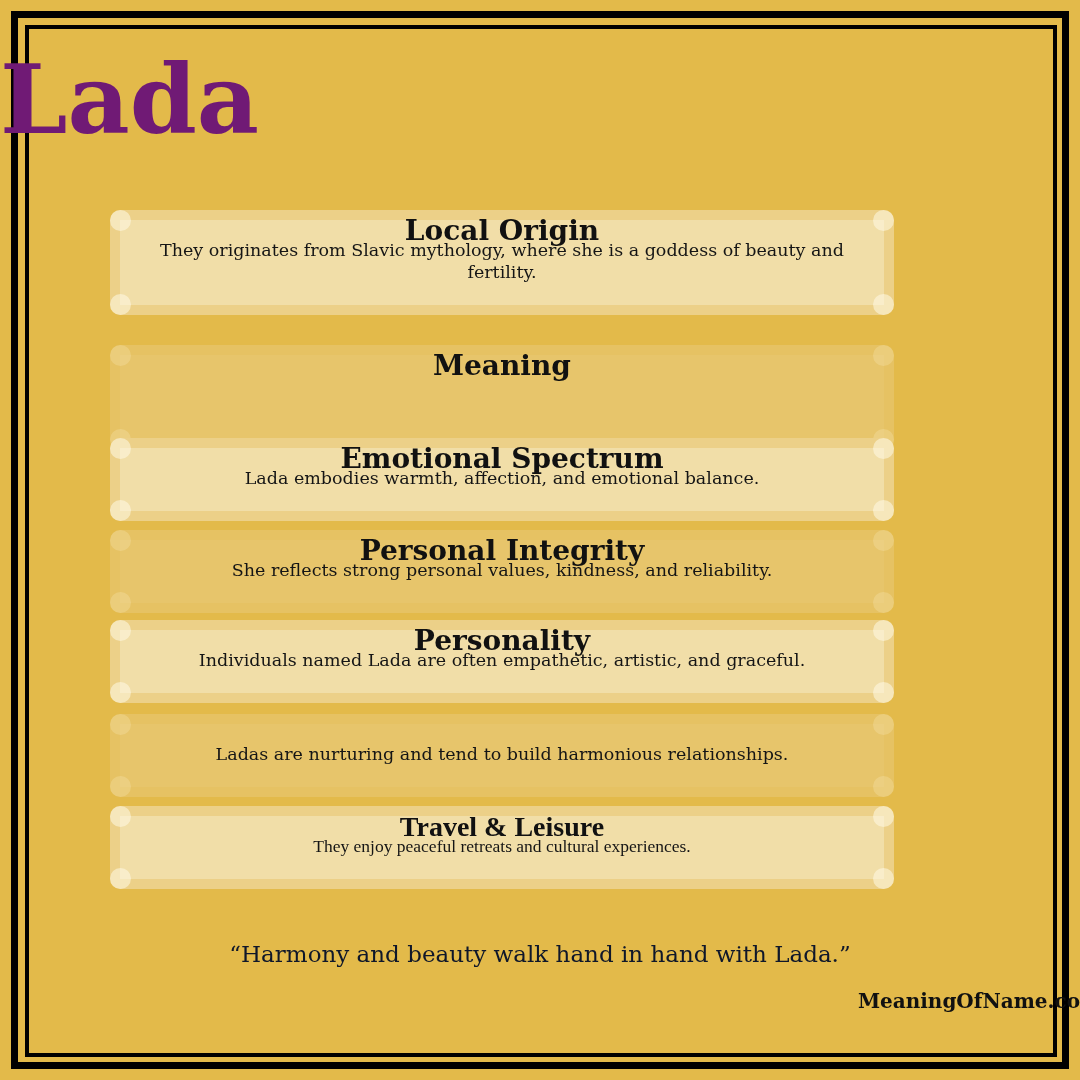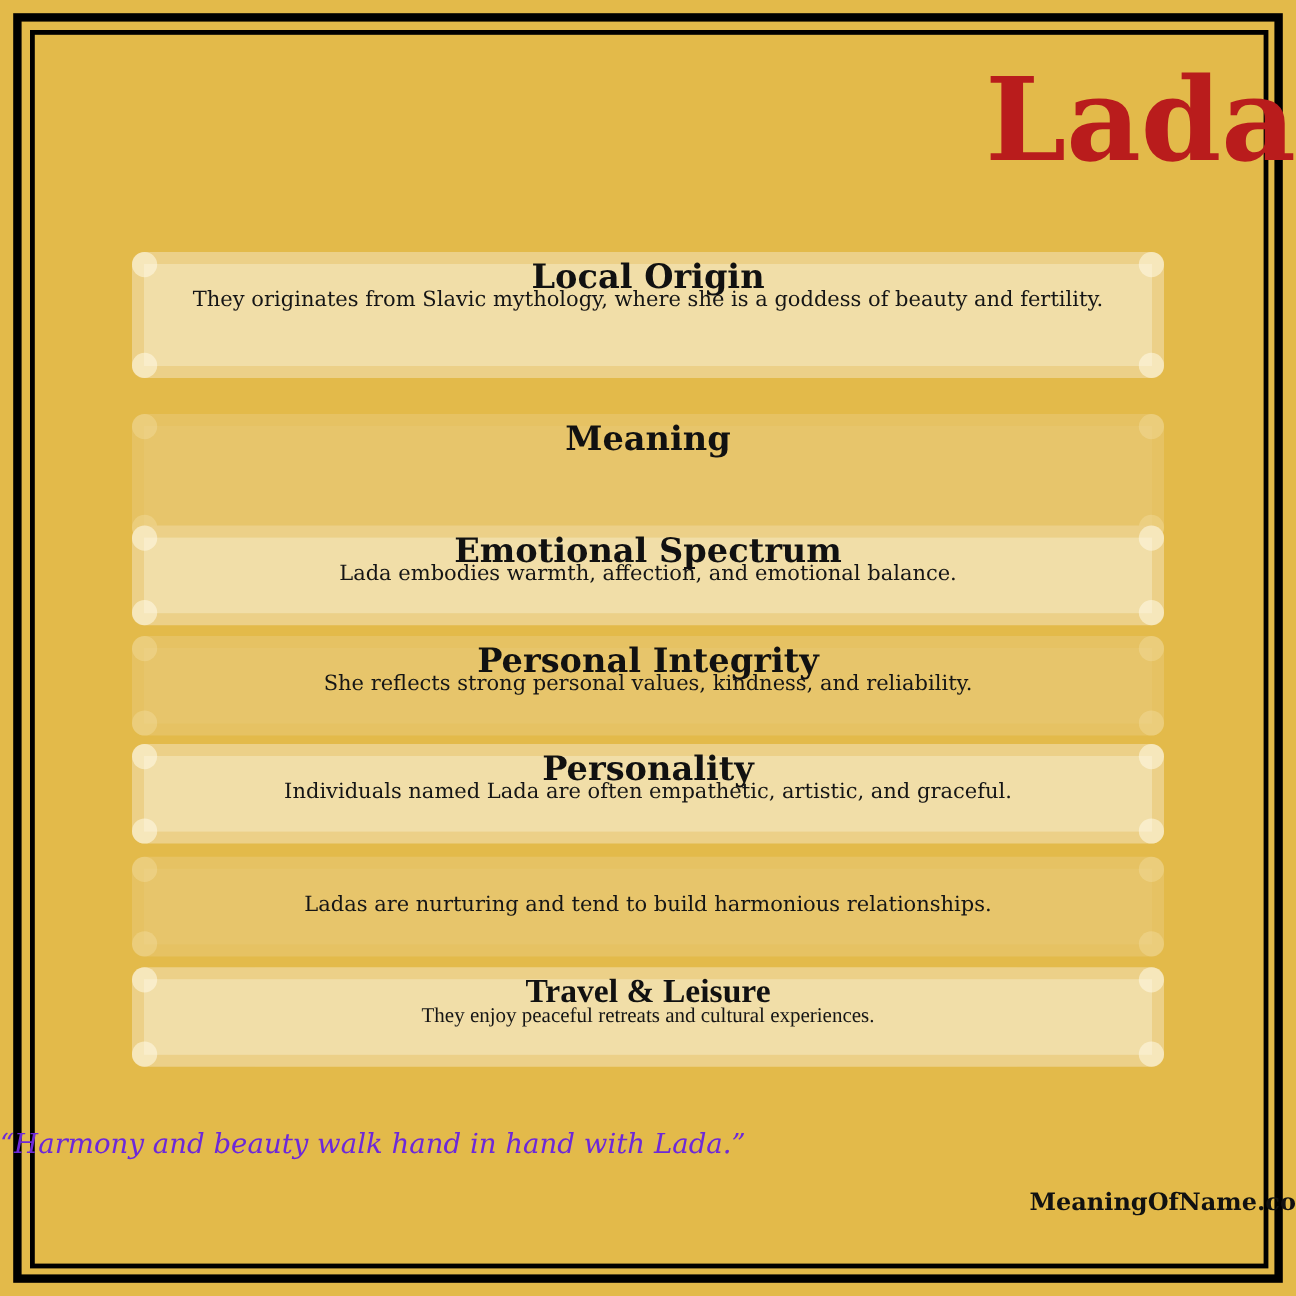--- a/index.html
+++ b/index.html
@@ -13,26 +13,25 @@
     .outer-border {
       position: absolute; left: 11px; top: 11px; width: 1044px; height: 1044px;
       border: 7px solid #000; box-sizing: content-box;
     }
     .inner-border {
       position: absolute; left: 25px; top: 25px; width: 1024px; height: 1024px;
       border: 4px solid #000; box-sizing: content-box;
     }
     .title {
       position: absolute; left: 0; right: 0; top: 42px;
-      text-align: right; font-weight: bold; font-size: 96px; line-height: 116px;
-      color: #b91c1c;
-      margin-left: 48px;
+      text-align: left; font-weight: bold; font-size: 96px; line-height: 116px;
+      color: #701a75;
     }
     .card {
-      position: absolute; left: 110px; width: 860px;
+      position: absolute; left: 110px; width: 784px;
       border-radius: 10px;
     }
     .card .frame {
       position: absolute; left: 0; top: 0; right: 0; bottom: 0; border-radius: 10px;
     }
     .card .inner {
       position: absolute; left: 10px; right: 10px; top: 10px; bottom: 10px;
     }
     .card.light .frame { background: #ecd088; }
     .card.light .inner { background: #f1dea8; }
@@ -52,22 +51,22 @@
       text-align: center; font-weight: bold; font-size: 28px; line-height: 34px;
       color: #111;
     }
     .card .body {
       position: absolute; left: 20px; right: 20px; top: 29px;
       text-align: center; font-size: 17.5px; line-height: 22px;
       color: #151515;
     }
     .quote {
       position: absolute; left: 0; right: 0; top: 938px;
-      font-style: italic; font-size: 23px; line-height: 32px;
-      color: #6d28d9;
+      text-align: center; font-size: 23px; line-height: 32px;
+      color: #0f172a;
     }
     .brand {
       position: absolute; left: 0; right: 0; top: 983px;
       text-align: right; font-weight: bold; font-size: 20px; line-height: 36px;
       color: #111;
     }
   </style>
 </head>
 <body>
 

